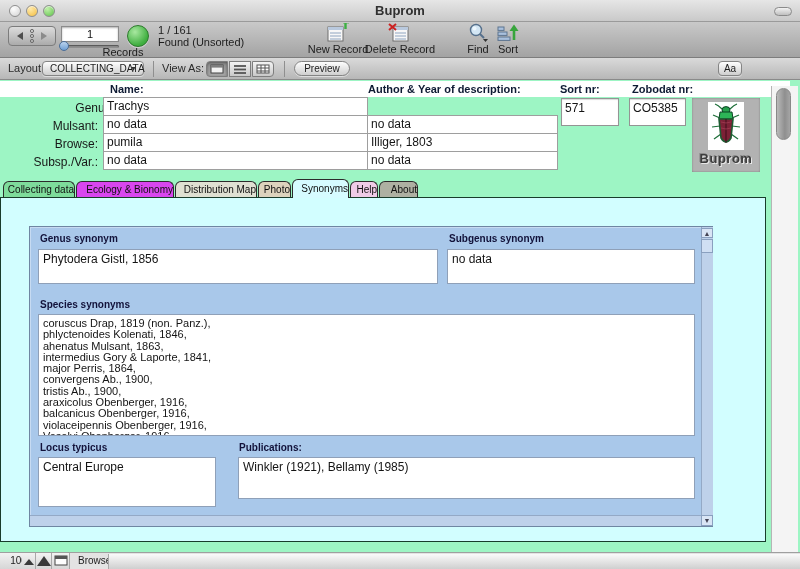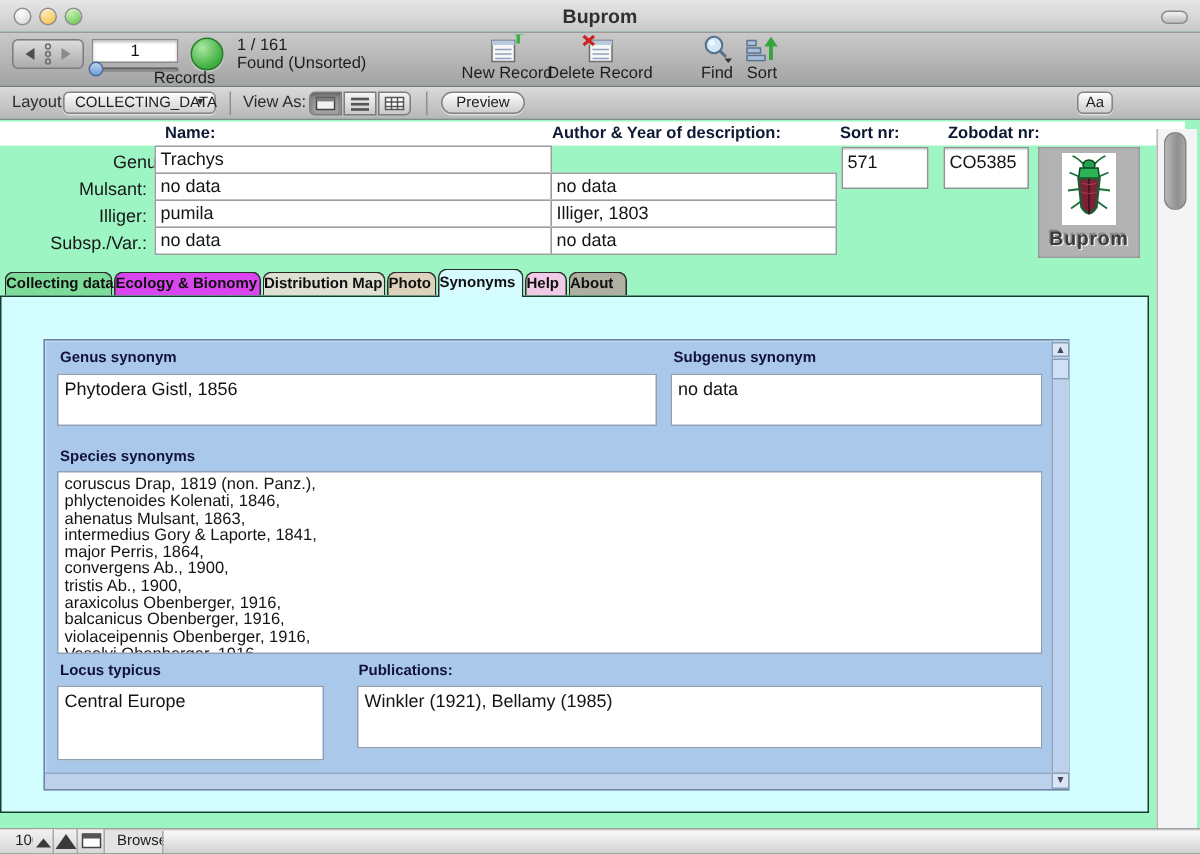--- a/index.html
+++ b/index.html
@@ -58,21 +58,21 @@
   .logo-text{left:0;top:53px;width:68px;text-align:center;font-size:13px;font-weight:bold;color:#3c3c3c;
     text-shadow:1px 1px 0 #e9e9e9,-1px -1px 0 #8a8a8a;letter-spacing:.5px;}
 
   
   .wsb-track{left:771px;top:86px;width:27px;height:466px;background:#f4f4f4;border-left:1px solid #b5b5b5;}
   .wsb-thumb{left:776px;top:88px;width:15px;height:52px;border-radius:8px;
     background:linear-gradient(90deg,#b9b9b9,#8f8f8f 60%,#a5a5a5);border:1px solid #888;}
 
   
   .tab{top:181px;height:16px;border:1px solid #2b2b2b;border-bottom:none;border-radius:6px 6px 0 0;
-    font-size:10px;font-weight:bold;color:#101010;text-align:left;line-height:15px;white-space:nowrap;
+    font-size:10px;font-weight:normal;color:#101010;text-align:right;line-height:15px;white-space:nowrap;
     z-index:3;}
   .tab.active{top:179px;height:19px;z-index:6;}
   .tab-panel{left:0;top:197px;width:766px;height:345px;background:#d2feff;border:1px solid #183c2b;z-index:4;}
 
   
   .inner{left:28px;top:28px;width:684px;height:301px;background:#a9c8ea;
     border:1px solid #6f86a2;box-shadow:inset 1px 1px 0 #c7dbf2;}
   .syn-lbl{font-size:10px;font-weight:bold;color:#12123a;white-space:nowrap;}
   .syn-field{background:#fff;border:1px solid #8fa0b8;font-size:12px;color:#141414;
     padding:2px 4px;overflow:hidden;}
@@ -205,21 +205,21 @@
 
   <div class="abs hdr-band">
     <div class="abs hdr-lbl" style="left:110px;">Name:</div>
     <div class="abs hdr-lbl" style="left:368px;">Author &amp; Year of description:</div>
     <div class="abs hdr-lbl" style="left:560px;">Sort nr:</div>
     <div class="abs hdr-lbl" style="left:632px;">Zobodat nr:</div>
   </div>
 
   <div class="abs taxon-lbl" style="left:18px;top:101px;">Genus:</div>
   <div class="abs taxon-lbl" style="left:2px;top:119px;">Mulsant:</div>
-  <div class="abs taxon-lbl" style="left:2px;top:137px;">Illiger:</div>
+  <div class="abs taxon-lbl" style="left:2px;top:137px;">Browse:</div>
   <div class="abs taxon-lbl" style="left:2px;top:155px;">Subsp./Var.:</div>
 
   <div class="abs cell" style="left:103px;top:97px;width:265px;height:19px;">Trachys</div>
   <div class="abs cell" style="left:367px;top:97px;width:191px;height:19px;margin-top:36px;">Fabricius, 1801</div>
   <div class="abs cell" style="left:103px;top:115px;width:265px;height:19px;">no data</div>
   <div class="abs cell" style="left:367px;top:115px;width:191px;height:19px;">no data</div>
   <div class="abs cell" style="left:103px;top:133px;width:265px;height:19px;">pumila</div>
   <div class="abs cell" style="left:367px;top:133px;width:191px;height:19px;">Illiger, 1803</div>
   <div class="abs cell" style="left:103px;top:151px;width:265px;height:19px;">no data</div>
   <div class="abs cell" style="left:367px;top:151px;width:191px;height:19px;">no data</div>

